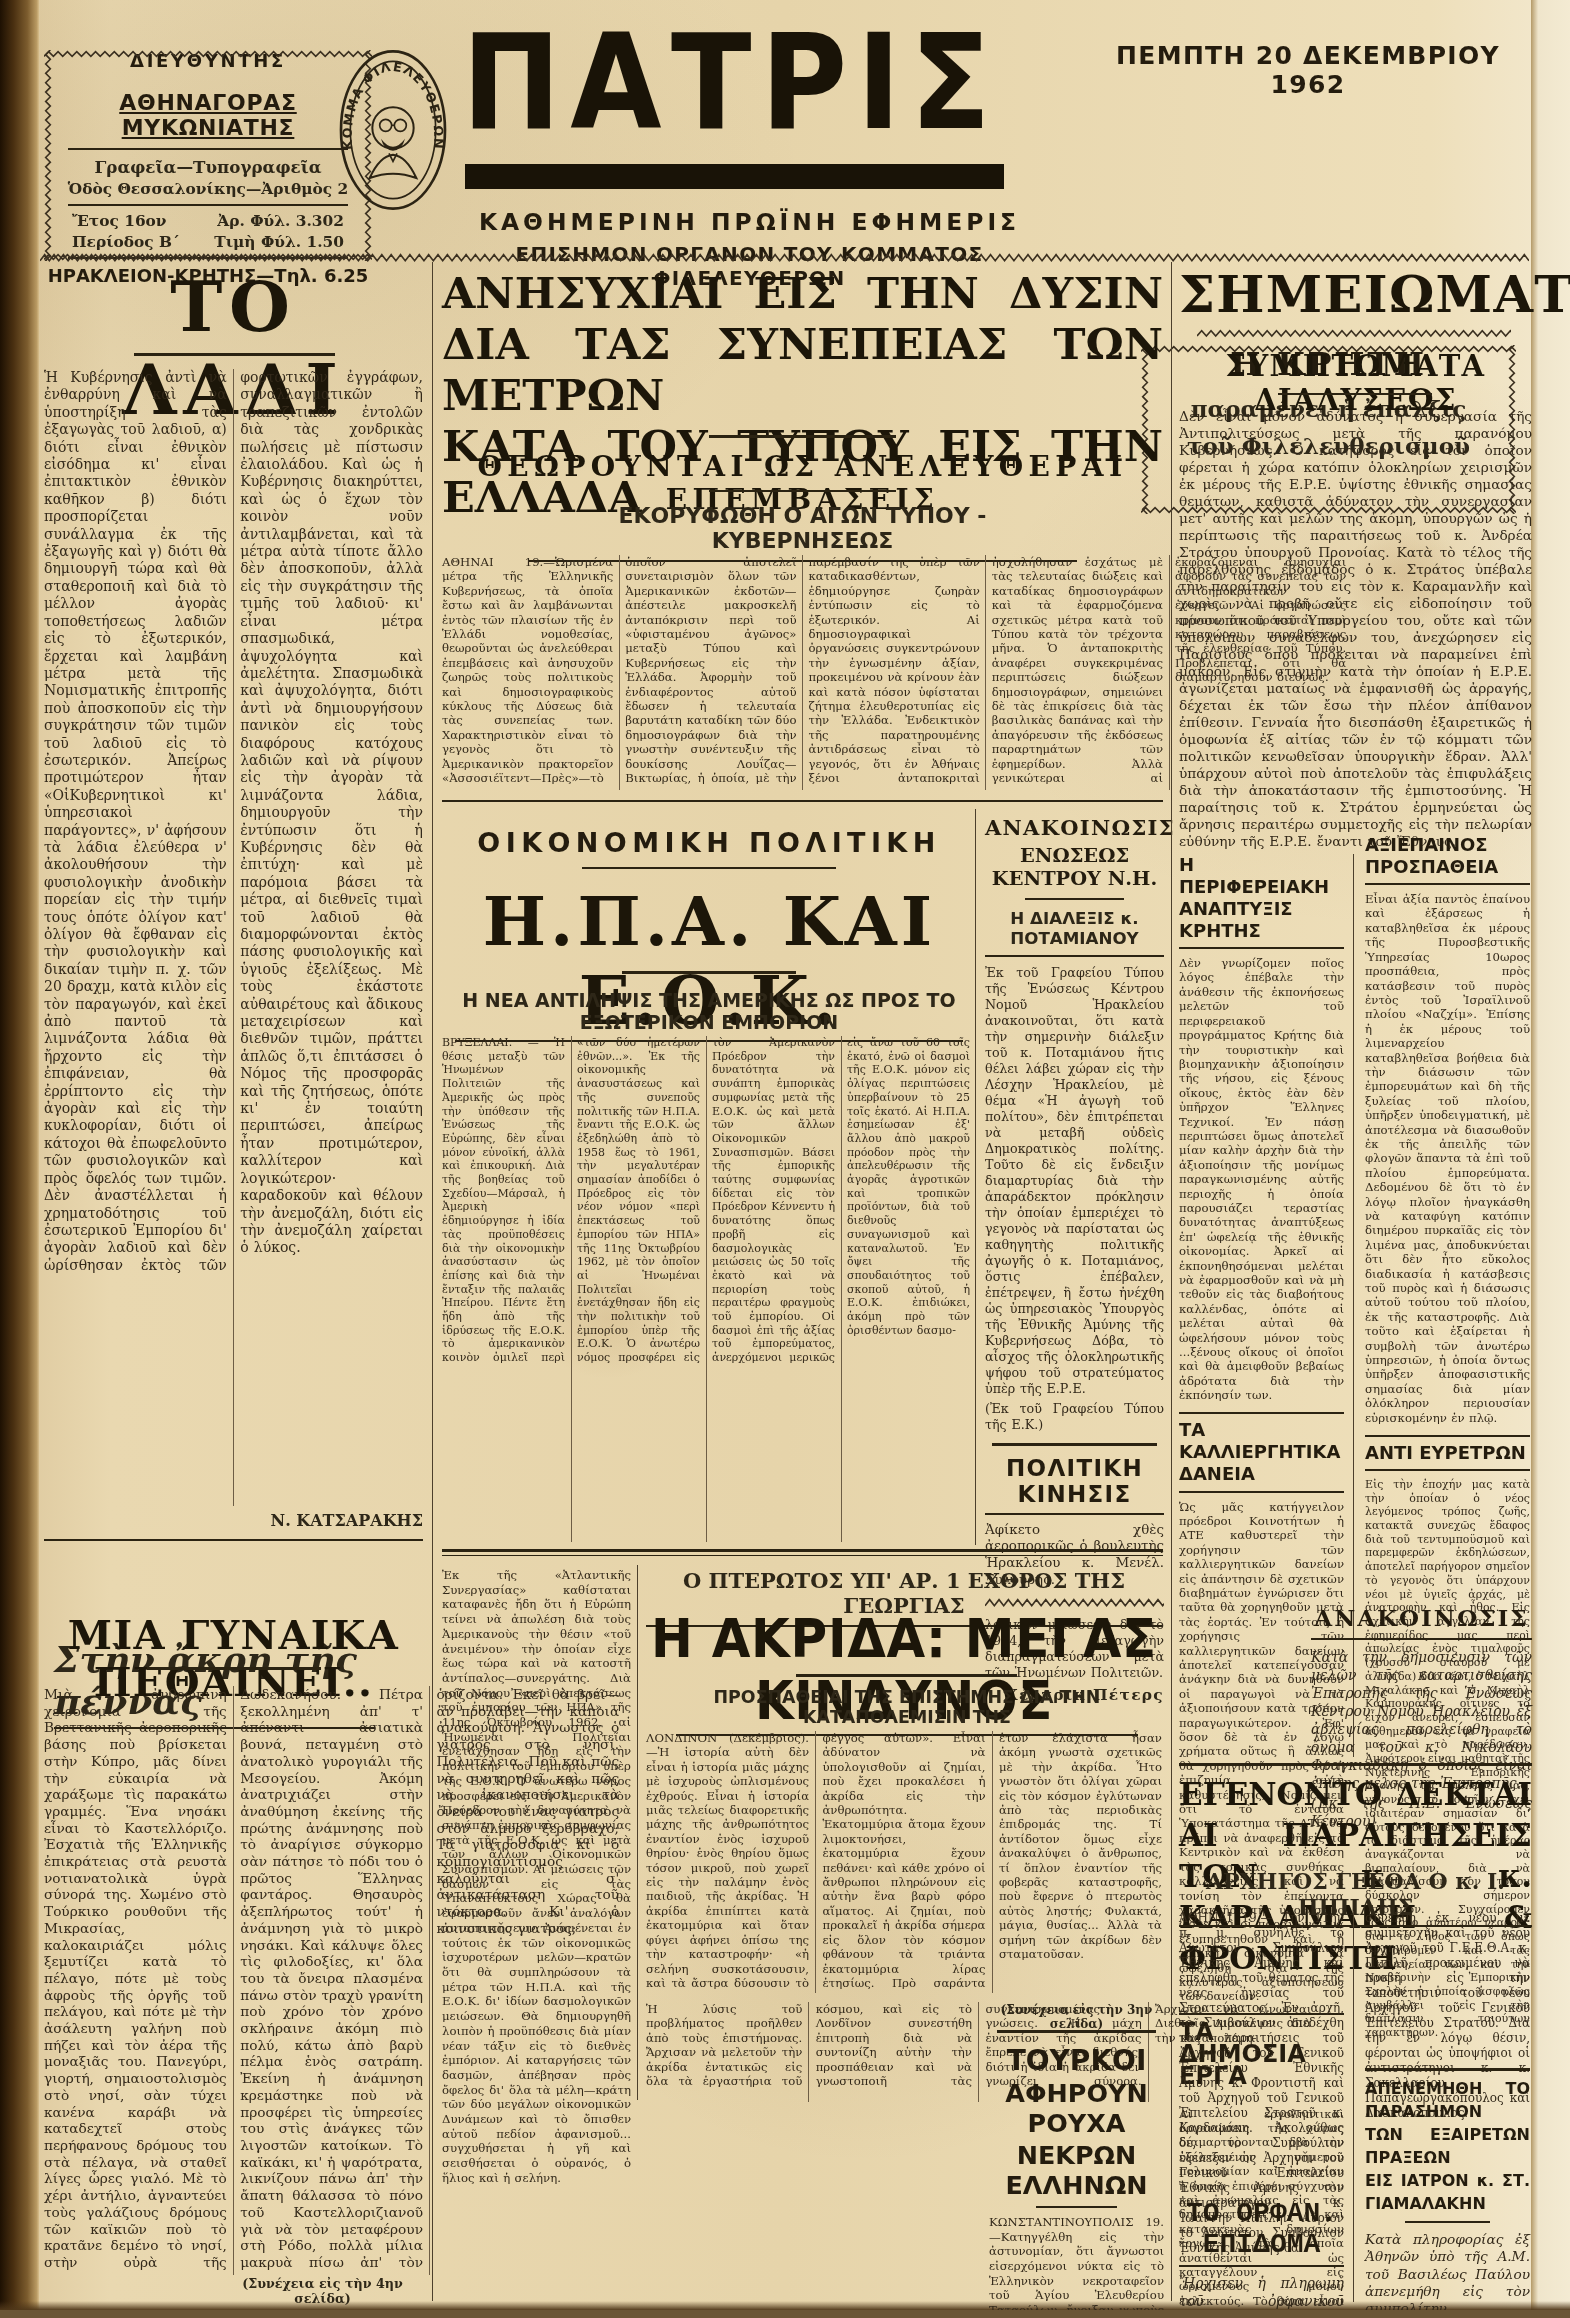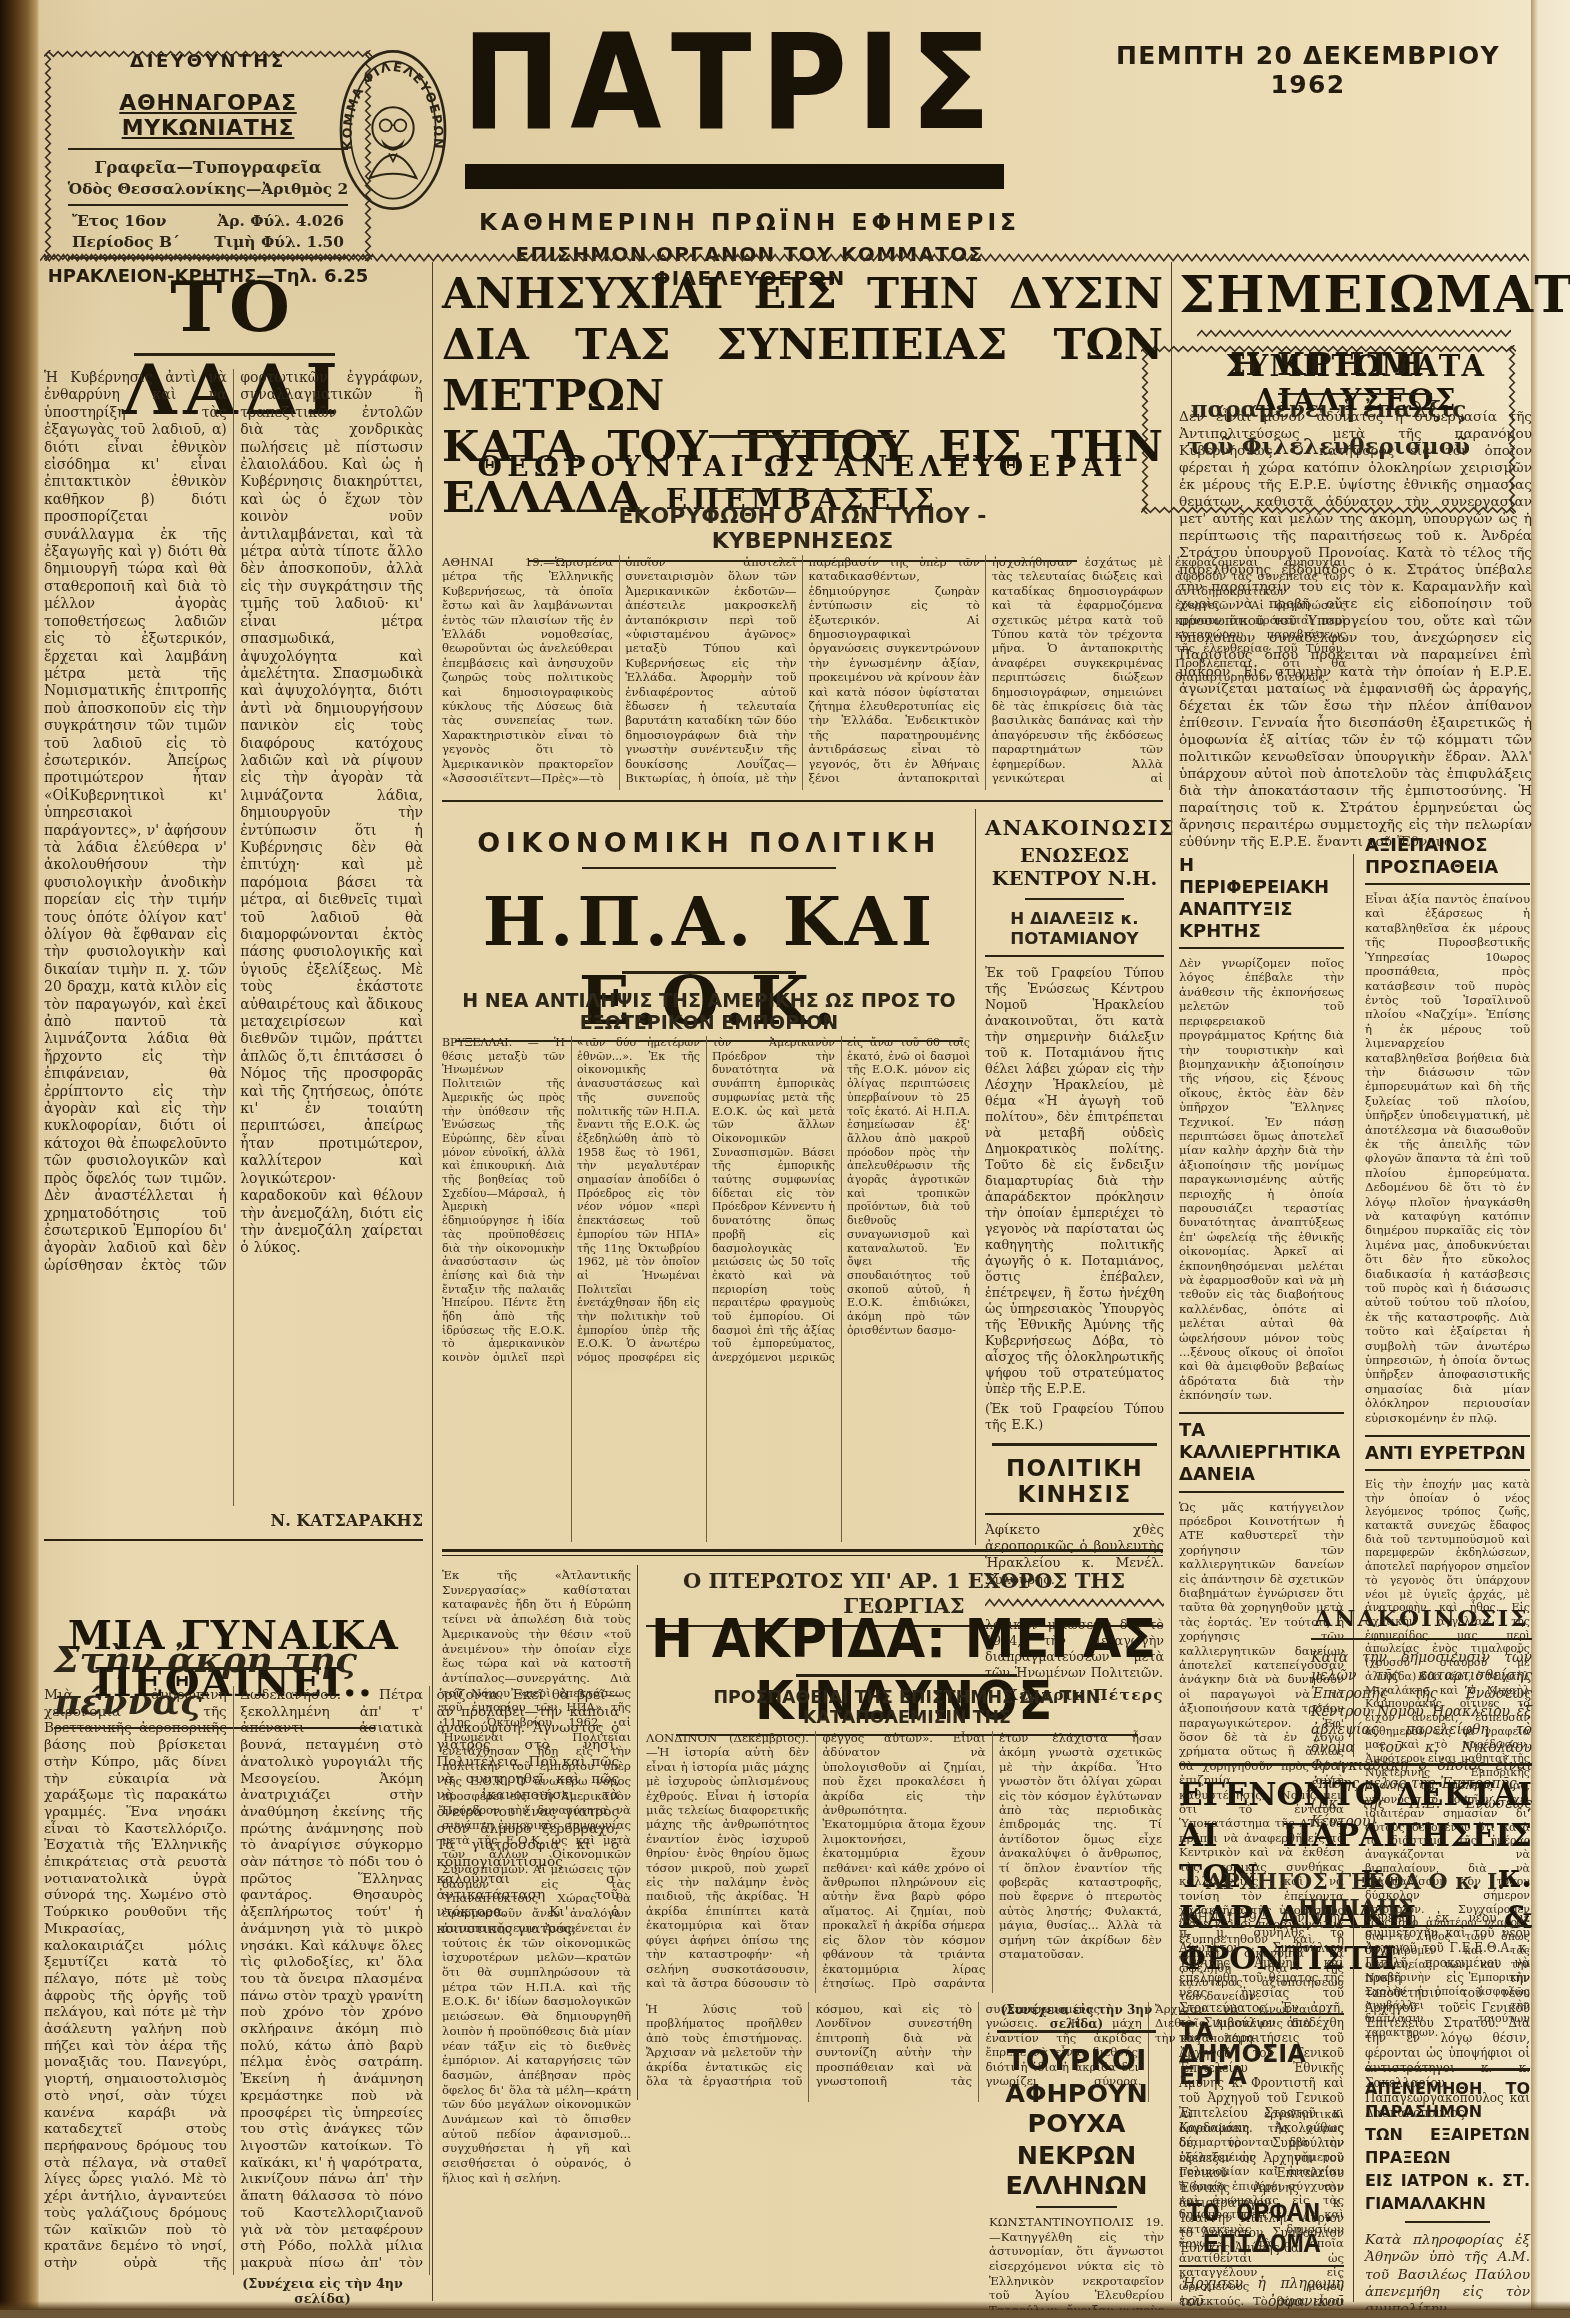--- a/index.html
+++ b/index.html
@@ -42,21 +42,21 @@
 
   <div class="abs zzbox" style="left:44px;top:33px;width:328px;height:211px;padding:0;">
     <div class="c sans b ink" style="margin-top:17.4px;font-size:18px;letter-spacing:2.7px;">ΔΙΕΥΘΥΝΤΗΣ</div>
     <div class="c sans b ink" style="margin-top:19px;font-size:22px;letter-spacing:0.7px;text-decoration:underline;">ΑΘΗΝΑΓΟΡΑΣ ΜΥΚΩΝΙΑΤΗΣ</div>
     <div class="rule" style="height:2px;margin:8px 24px 6.7px;"></div>
     <div class="c ser b" style="font-size:16.7px;">Γραφεῖα—Τυπογραφεῖα</div>
     <div class="c ser b" style="font-size:15.4px;margin-top:2.7px;">Ὁδὸς Θεσσαλονίκης—Ἀριθμὸς 2</div>
     <div class="rule" style="height:2px;margin:6.7px 24px 5.4px;"></div>
     <div style="display:flex;justify-content:space-between;padding:0 28px;">
       <span class="ser b" style="font-size:15.4px;">Ἔτος 16ον</span>
-      <span class="ser b" style="font-size:15.4px;">Ἀρ. Φύλ. 4.026</span>
+      <span class="ser b" style="font-size:15.4px;">Ἀρ. Φύλ. 3.302</span>
     </div>
     <div style="display:flex;justify-content:space-between;padding:2.7px 28px 0;">
       <span class="ser b" style="font-size:15.4px;">Περίοδος Β΄</span>
       <span class="ser b" style="font-size:15.4px;text-align:right;">Τιμὴ Φύλ. 1.50</span>
     </div>
     <div class="rule" style="height:2px;margin:6.7px 24px 5.4px;"></div>
     <div class="c sans b ink" style="font-size:18px;">ΗΡΑΚΛΕΙΟΝ-ΚΡΗΤΗΣ—Τηλ. 6.25</div>
   <div style="position: absolute; left: 0px; top: 0px; width: 328px; height: 8px; pointer-events: none;">
         <svg xmlns="http://www.w3.org/2000/svg" width="328" height="8" viewBox="0 0 490 12" preserveAspectRatio="none" style="display:block">
           <polyline points="0,9.5 7,2.5 14,9.5 21,2.5 28,9.5 35,2.5 42,9.5 49,2.5 56,9.5 63,2.5 70,9.5 77,2.5 84,9.5 91,2.5 98,9.5 105,2.5 112,9.5 119,2.5 126,9.5 133,2.5 140,9.5 147,2.5 154,9.5 161,2.5 168,9.5 175,2.5 182,9.5 189,2.5 196,9.5 203,2.5 210,9.5 217,2.5 224,9.5 231,2.5 238,9.5 245,2.5 252,9.5 259,2.5 266,9.5 273,2.5 280,9.5 287,2.5 294,9.5 301,2.5 308,9.5 315,2.5 322,9.5 329,2.5 336,9.5 343,2.5 350,9.5 357,2.5 364,9.5 371,2.5 378,9.5 385,2.5 392,9.5 399,2.5 406,9.5 413,2.5 420,9.5 427,2.5 434,9.5 441,2.5 448,9.5 455,2.5 462,9.5 469,2.5 476,9.5 483,2.5 490,9.5" fill="none" stroke="#3b3020" stroke-width="2.4"></polyline>

